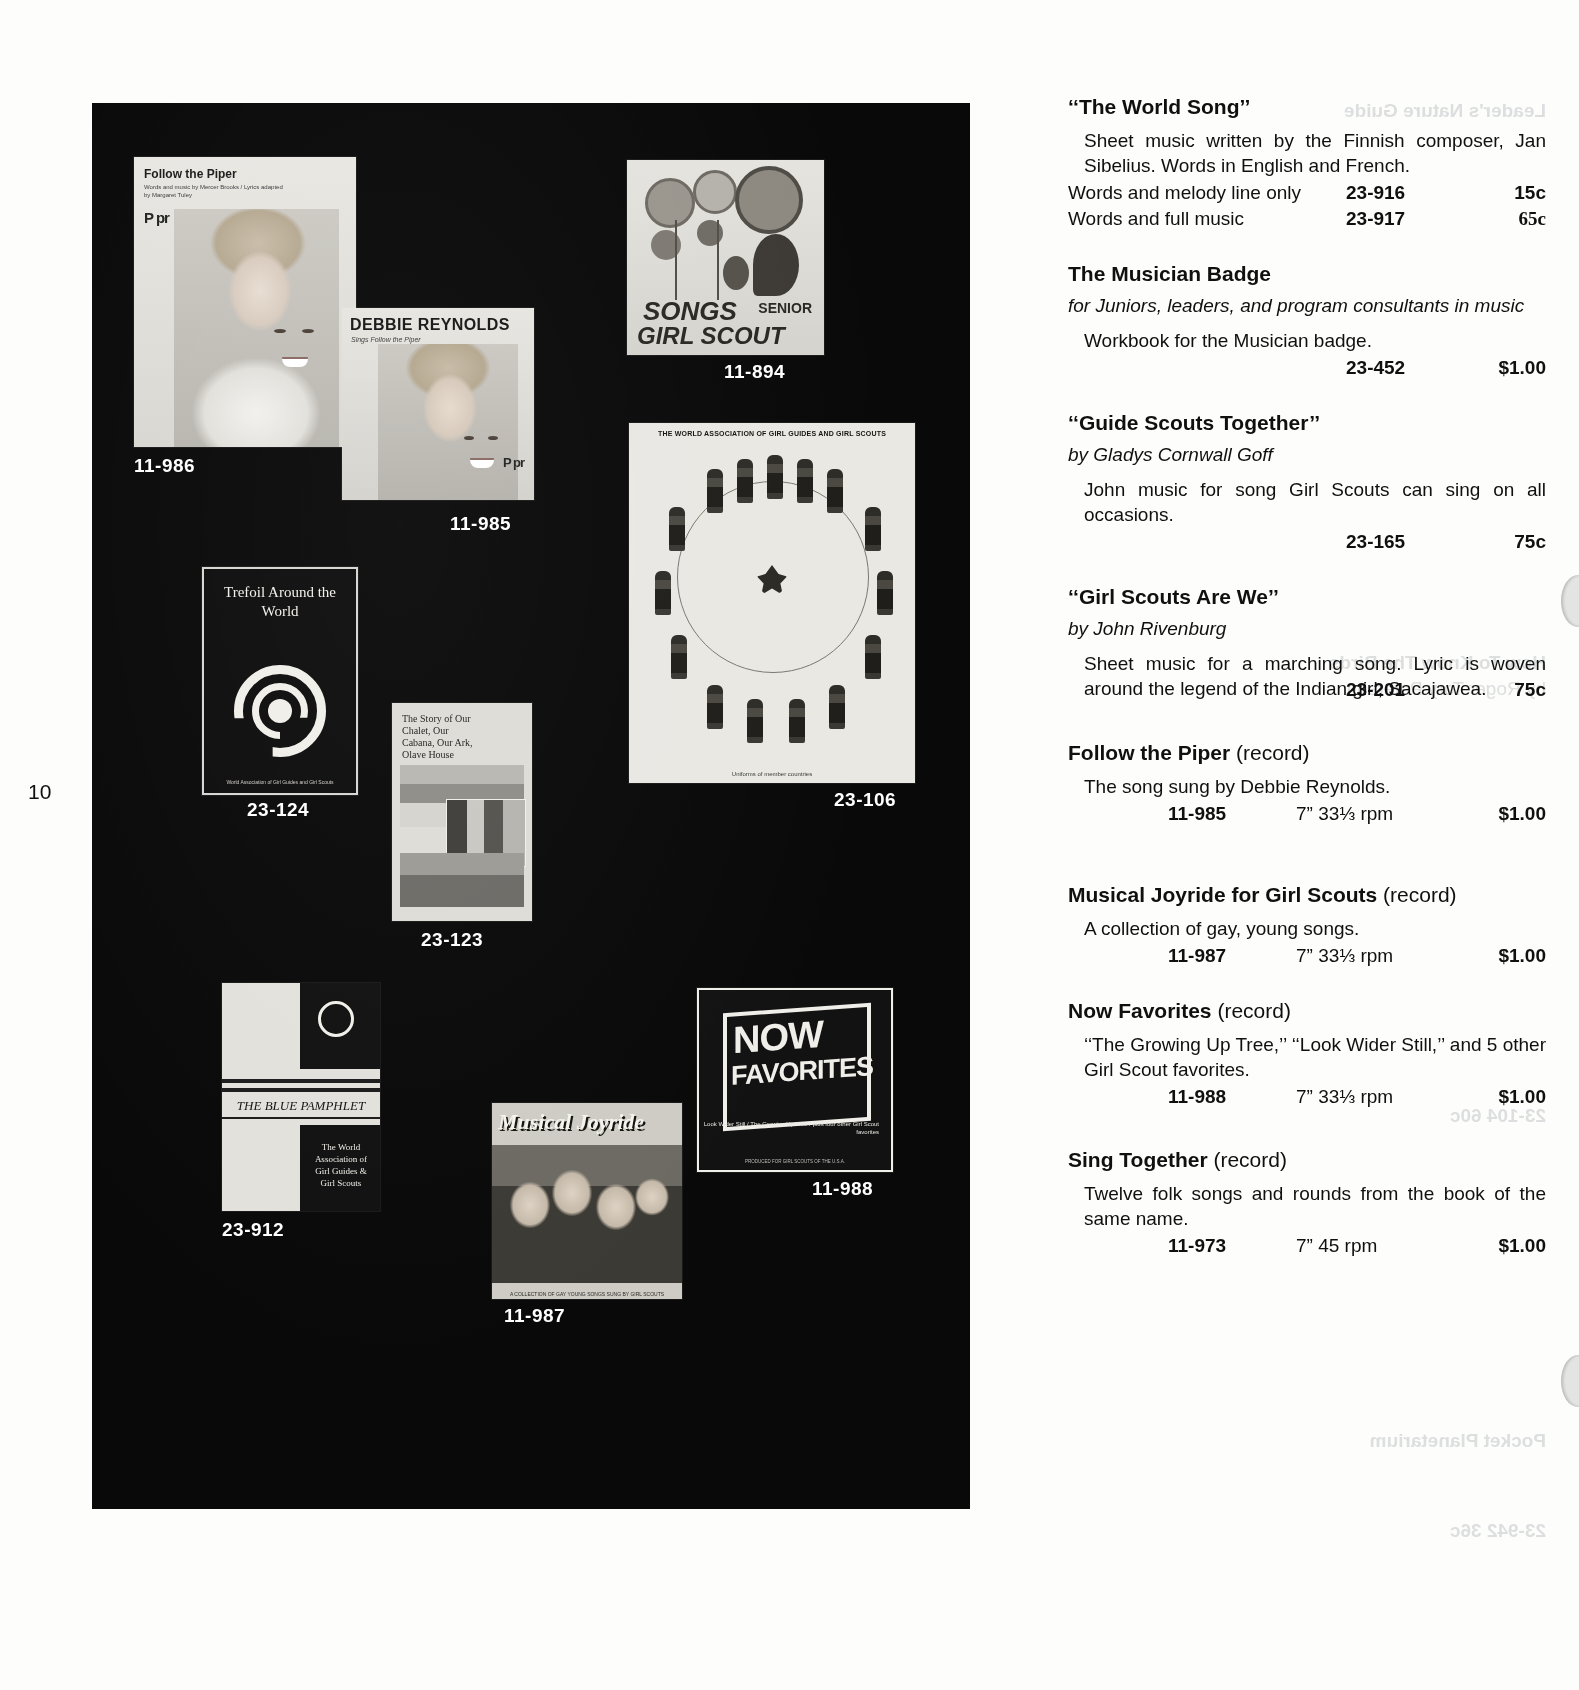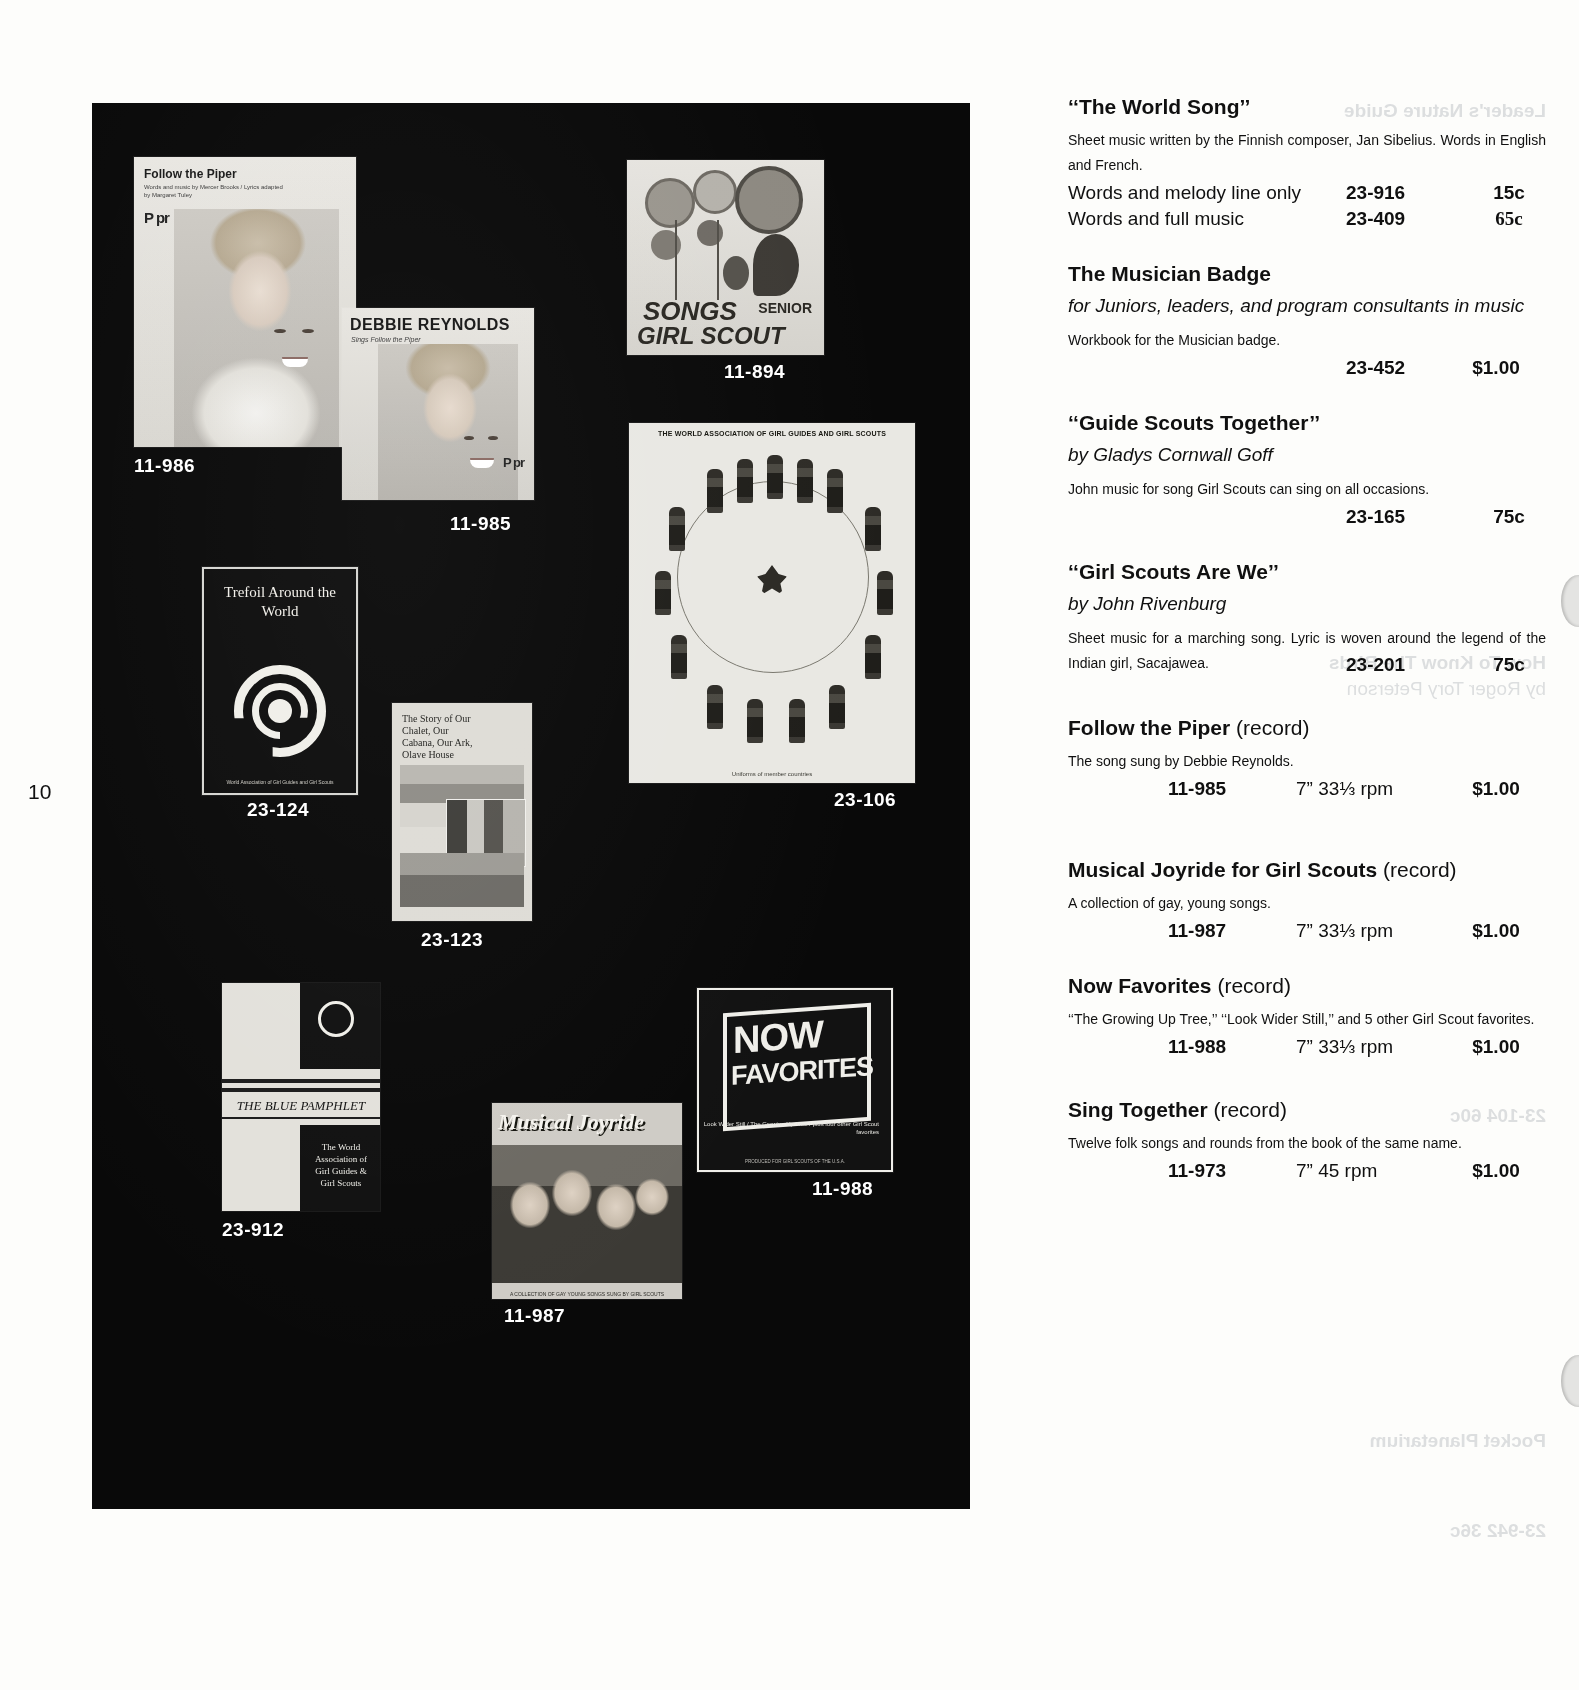--- a/index.html
+++ b/index.html
@@ -330,36 +330,36 @@
     margin: 0 0 9px 0;
     color: #101010;
   }
   .byline {
     font-size: 19px;
     font-style: italic;
     margin: 0 0 11px 0;
     color: #101010;
   }
   .desc {
-    font-size: 14px;
+    font-size: 19px;
     line-height: 25px;
-    margin: 0 0 2px 0;
+    margin: 0 0 2px 16px;
     color: #101010;
     text-align: justify;
   }
   .priceline {
     font-size: 19px;
     line-height: 26px;
     font-weight: bold;
     color: #101010;
     position: relative;
     height: 26px;
   }
   .priceline .code { position: absolute; }
-  .priceline .price { position: absolute; text-align: center; }
+  .priceline .price { position: absolute; text-align: right; }
   .gap-sm { height: 14px; }
   .gap-md { height: 26px; }
   .gap-lg { height: 34px; }
   .normalw { font-weight: normal; }
 
   
   .ghost {
     position: absolute;
     left: 1068px;
     width: 478px;
@@ -518,21 +518,21 @@
     <div class="entry">
       <h3 class="head">‘‘The World Song’’</h3>
       <p class="desc">Sheet music written by the Finnish composer, Jan Sibelius. Words in English and French.</p>
       <div class="priceline">
         <span class="code normalw" style="left:0;">Words and melody line only</span>
         <span class="code" style="left:278px;">23-916</span>
         <span class="price" style="left:404px; width:74px;">15c</span>
       </div>
       <div class="priceline">
         <span class="code normalw" style="left:0;">Words and full music</span>
-        <span class="code" style="left:278px;">23-409</span>
+        <span class="code" style="left:278px;">23-917</span>
         <span class="price" style="left:404px; width:74px;font-family:Liberation Serif, serif;">65c</span>
       </div>
     </div>
 
     <div class="gap-md"></div>
 
     <div class="entry">
       <h3 class="head">The Musician Badge</h3>
       <p class="byline">for Juniors, leaders, and program consultants in music</p>
       <p class="desc">Workbook for the Musician badge.</p>

